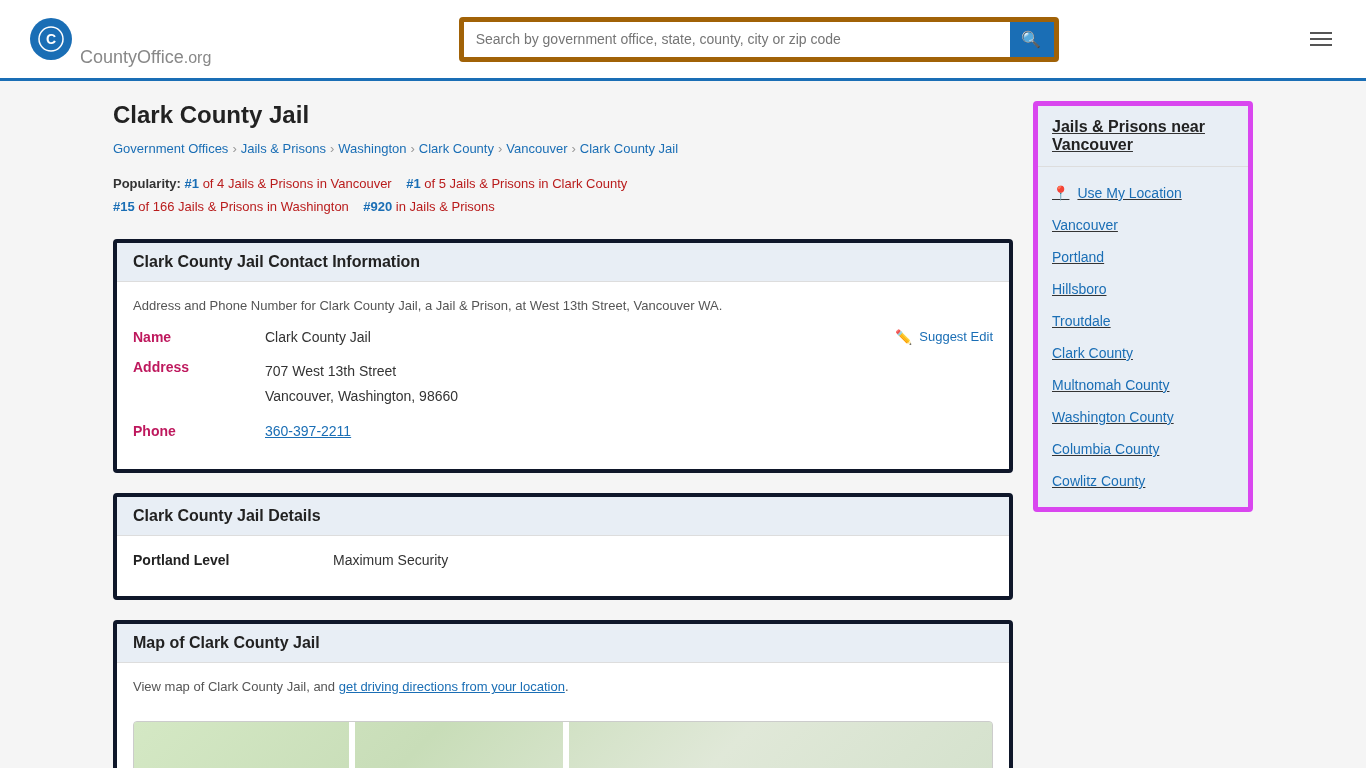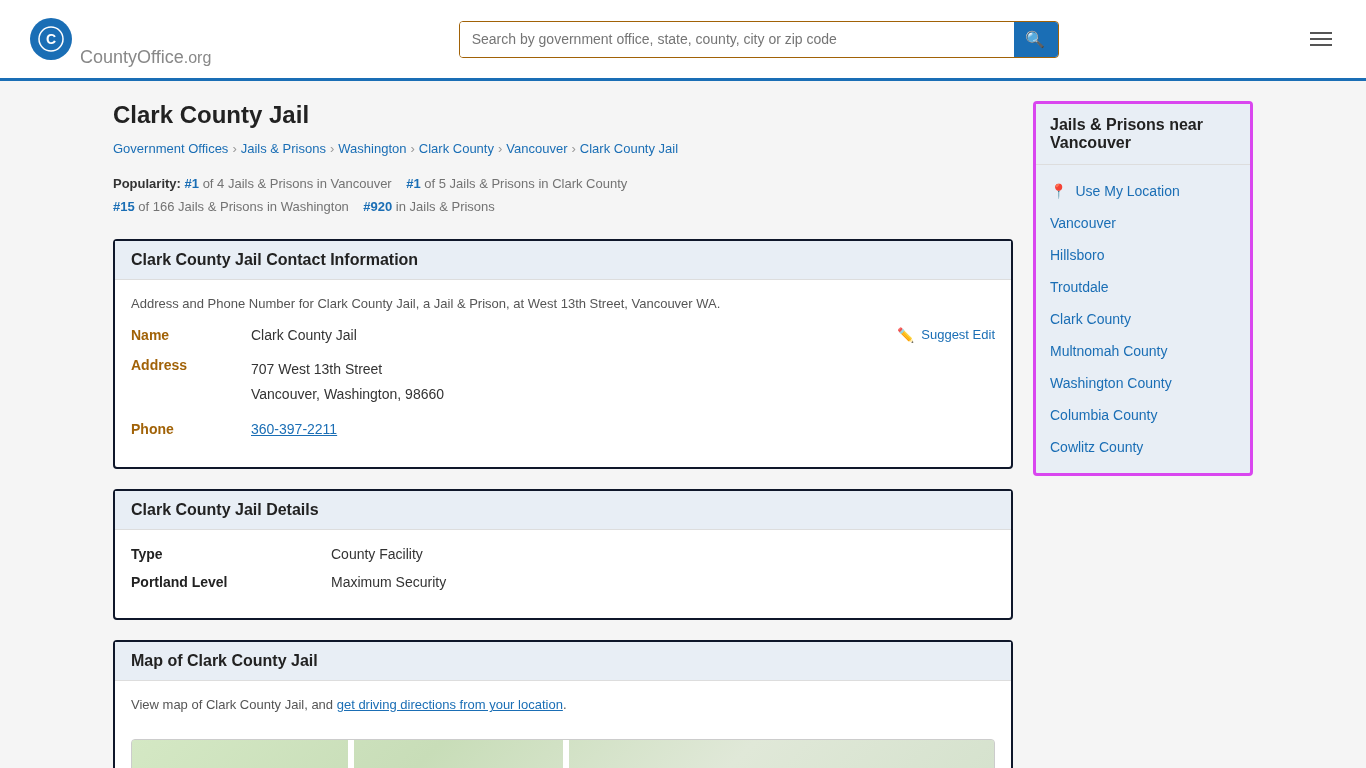--- a/index.html
+++ b/index.html
@@ -42,21 +42,21 @@
       display: flex;
       align-items: center;
       gap: 10px;
       flex: 1;
       max-width: 600px;
       margin: 0 30px;
     }
     .search-wrapper {
       flex: 1;
       display: flex;
-      border: 1px solid #a16207;
+      border: 5px solid #a16207;
       border-radius: 4px;
       overflow: hidden;
     }
     .search-input {
       flex: 1;
       padding: 8px 12px;
       border: none;
       outline: none;
       font-size: 14px;
       color: #666;
@@ -125,29 +125,29 @@
     }
     .breadcrumb .sep { color: #999; }
 
     
     .popularity-section {
       margin-bottom: 20px;
       font-size: 13px;
       line-height: 1.8;
     }
     .popularity-section .label { font-weight: bold; }
-    .popularity-section a { color: #737373; text-decoration: none; }
+    .popularity-section a { color: #b91c1c; text-decoration: none; }
     .rank-badge {
       color: #1a6eb5;
       font-weight: bold;
     }
 
     
     .section-panel {
-      border: 2px solid #0f172a;
+      border: 4px solid #0f172a;
       border-radius: 4px;
       margin-bottom: 20px;
       background: #fff;
     }
     .section-header {
       background: #e8eef5;
       padding: 10px 16px;
       font-size: 16px;
       font-weight: bold;
       color: #222;
@@ -164,23 +164,23 @@
 
     
     .info-row {
       display: flex;
       align-items: flex-start;
       margin-bottom: 14px;
       font-size: 14px;
     }
     .info-label {
       font-weight: bold;
-      width: 120px;
+      width: 132px;
       flex-shrink: 0;
-      color: #a16207;
+      color: #be185d;
     }
     .info-value {
       flex: 1;
       color: #333;
     }
     .info-value a {
       color: #1a6eb5;
       text-decoration: underline;
     }
     .suggest-edit {
@@ -241,22 +241,23 @@
     }
     .map-road-v {
       position: absolute;
       background: #fff;
       width: 6px;
     }
 
     
     .sidebar-card {
       background: #e8eef5;
-      border: 3px solid #d946ef;
+      border: 5px solid #d946ef;
       border-radius: 4px;
+      text-decoration: underline;
     }
     .sidebar-title {
       padding: 12px 14px;
       font-size: 16px;
       font-weight: bold;
       color: #222;
       background: #e8eef5;
       border-bottom: 1px solid #ddd;
     }
     .sidebar-body { padding: 10px 0; }
@@ -367,24 +368,20 @@
             <a href="#">360-397-2211</a>
           </span>
         </div>
       </div>
     </div>
 
     <div class="section-panel">
       <div class="section-header">Clark County Jail Details</div>
       <div class="section-body">
         <div class="detail-row">
-          <span class="detail-label">Type</span>
-          <span class="detail-value">County Facility</span>
-        </div>
-        <div class="detail-row">
           <span class="detail-label">Portland Level</span>
           <span class="detail-value">Maximum Security</span>
         </div>
       </div>
     </div>
 
     <div class="section-panel">
       <div class="section-header">Map of Clark County Jail</div>
       <div class="section-body">
         <p class="map-desc">
@@ -410,20 +407,23 @@
       <div class="sidebar-title">Jails &amp; Prisons near Vancouver</div>
       <div class="sidebar-body">
         <div class="sidebar-item">
           <span class="location-pin">📍</span>
           <a href="#">Use My Location</a>
         </div>
         <div class="sidebar-item">
           <a href="#">Vancouver</a>
         </div>
         <div class="sidebar-item">
+          <a href="#">Portland</a>
+        </div>
+        <div class="sidebar-item">
           <a href="#">Hillsboro</a>
         </div>
         <div class="sidebar-item">
           <a href="#">Troutdale</a>
         </div>
         <div class="sidebar-item">
           <a href="#">Clark County</a>
         </div>
         <div class="sidebar-item">
           <a href="#">Multnomah County</a>

